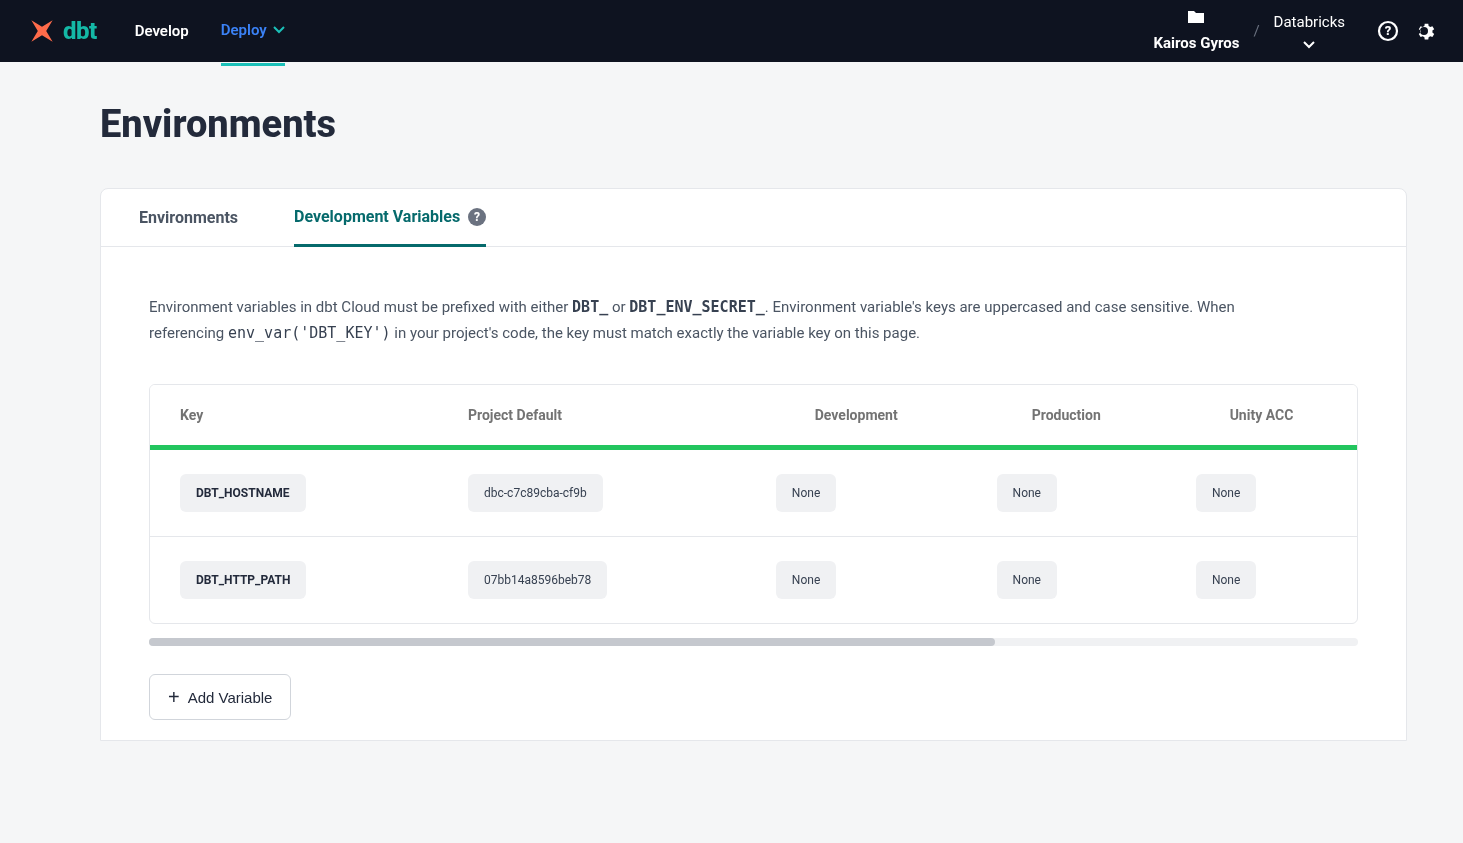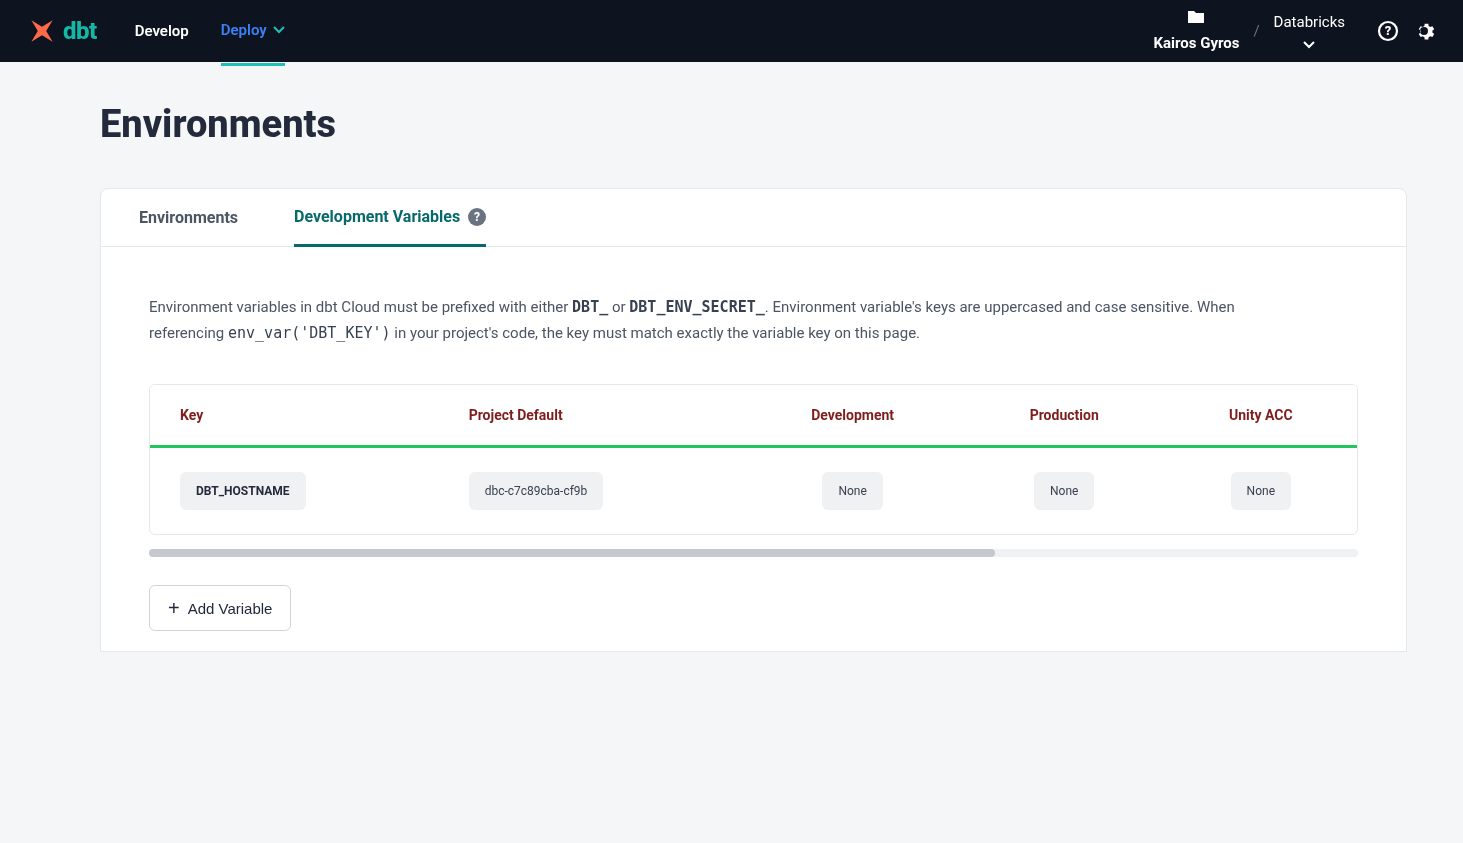--- a/index.html
+++ b/index.html
@@ -30,24 +30,24 @@
 .tab { padding: 18px 0; margin-right: 56px; font-size: 16px; font-weight: 700; color: #4b5563; cursor: pointer; display: flex; align-items: center; gap: 8px; }
 .tab.active { color: #066a6c; border-bottom: 3px solid #066a6c; margin-bottom: -1px; }
 .help-circle { width: 18px; height: 18px; border-radius: 50%; background: #6b7280; color: #fff; display: inline-flex; align-items: center; justify-content: center; font-size: 12px; font-weight: 800; }
 
 .card-body { padding: 48px 48px 20px 48px; }
 .description { font-size: 15px; color: #4b5563; line-height: 1.7; margin-bottom: 38px; max-width: 1160px; }
 .description .mono { font-family: ui-monospace, SFMono-Regular, Menlo, monospace; color: #374151; }
 
 .table-wrap { border: 1px solid #e5e7eb; border-radius: 6px; overflow-x: auto; }
 .table { width: 100%; border-collapse: collapse; min-width: 1160px; }
-.table th { text-align: left; padding: 22px 30px; font-size: 14px; color: #7f1d1d; font-weight: 700; border-bottom: 3px solid #22c55e; background: #fff; }
+.table th { text-align: left; padding: 22px 30px; font-size: 14px; color: #737373; font-weight: 700; border-bottom: 5px solid #22c55e; background: #fff; }
 .table th.center { text-align: center; }
 .table td { padding: 24px 30px; border-bottom: 1px solid #e5e7eb; }
-.table td.center { text-align: center; }
+.table td.center { }
 .table tr:last-child td { border-bottom: none; }
 .pill { display: inline-block; background: #f0f1f3; border-radius: 6px; padding: 12px 16px; font-size: 12px; color: #232a3b; font-weight: 700; }
 .pill.light { font-weight: 400; color: #374151; }
 
 .hscroll { height: 8px; background: #f0f1f3; margin: 14px 0 10px 0; border-radius: 4px; position: relative; }
 .hscroll-thumb { position: absolute; left: 0; width: 70%; height: 8px; background: #c5c8ce; border-radius: 4px; }
 
 .add-btn { margin-top: 18px; display: inline-flex; align-items: center; gap: 8px; background: #fff; border: 1px solid #d1d5db; border-radius: 6px; padding: 12px 18px; font-size: 15px; color: #232a3b; cursor: pointer; font-weight: 500; }
 .plus-icon { font-size: 20px; font-weight: 400; line-height: 1; }
 </style>
@@ -123,20 +123,27 @@
             </tr>
           </thead>
           <tbody>
             <tr>
               <td><span class="pill">DBT_HOSTNAME</span></td>
               <td><span class="pill light">dbc-c7c89cba-cf9b</span></td>
               <td class="center"><span class="pill light">None</span></td>
               <td class="center"><span class="pill light">None</span></td>
               <td class="center"><span class="pill light">None</span></td>
             </tr>
+            <tr>
+              <td><span class="pill">DBT_HTTP_PATH</span></td>
+              <td><span class="pill light">07bb14a8596beb78</span></td>
+              <td class="center"><span class="pill light">None</span></td>
+              <td class="center"><span class="pill light">None</span></td>
+              <td class="center"><span class="pill light">None</span></td>
+            </tr>
           </tbody>
         </table>
       </div>
 
       <div class="hscroll">
         <div class="hscroll-thumb"></div>
       </div>
 
       <button class="add-btn">
         <span class="plus-icon">+</span>

